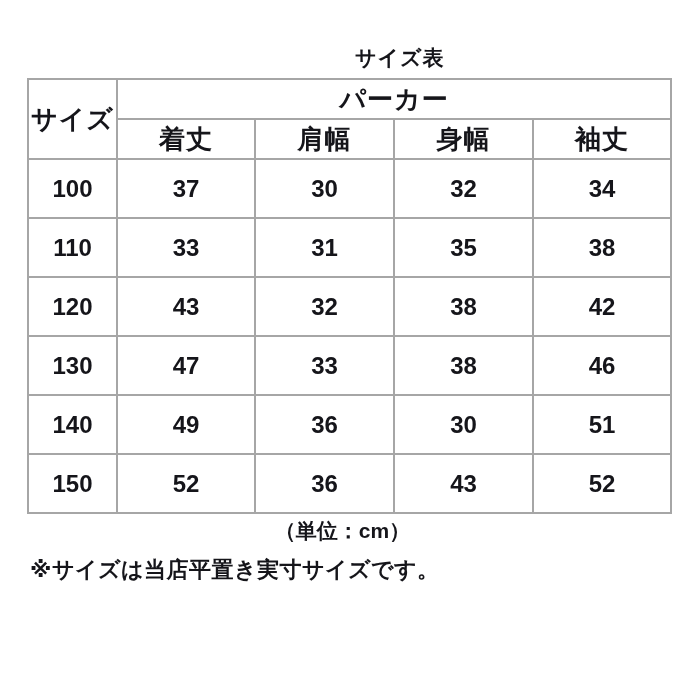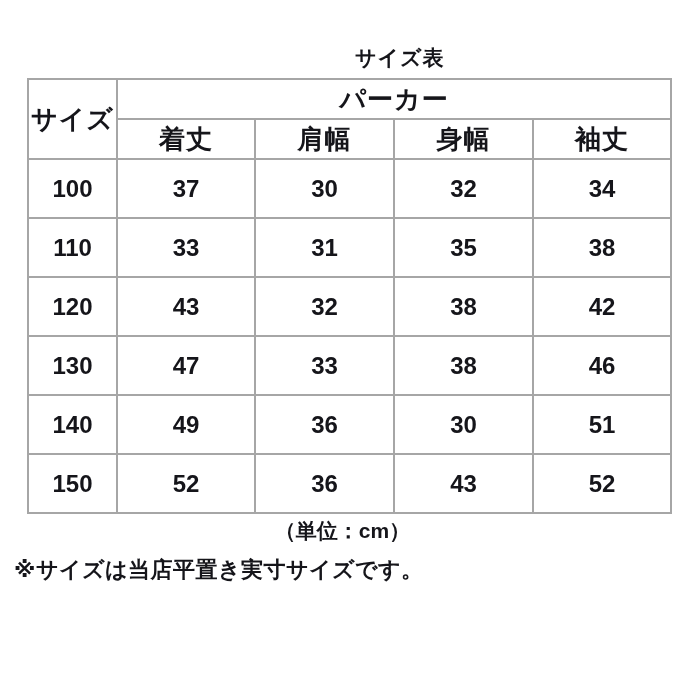--- a/index.html
+++ b/index.html
@@ -59,21 +59,21 @@
     left: 27px;
     top: 517px;
     width: 643px;
     text-align: center;
     padding-right: 12px;
     font-size: 21px;
     white-space: nowrap;
   }
   .disclaimer {
     position: absolute;
-    left: 14px;
+    left: 30px;
     top: 549px;
     font-size: 22px;
     line-height: 42px;
     letter-spacing: 0.5px;
     white-space: nowrap;
   }
 </style>
 </head>
 <body>
 

